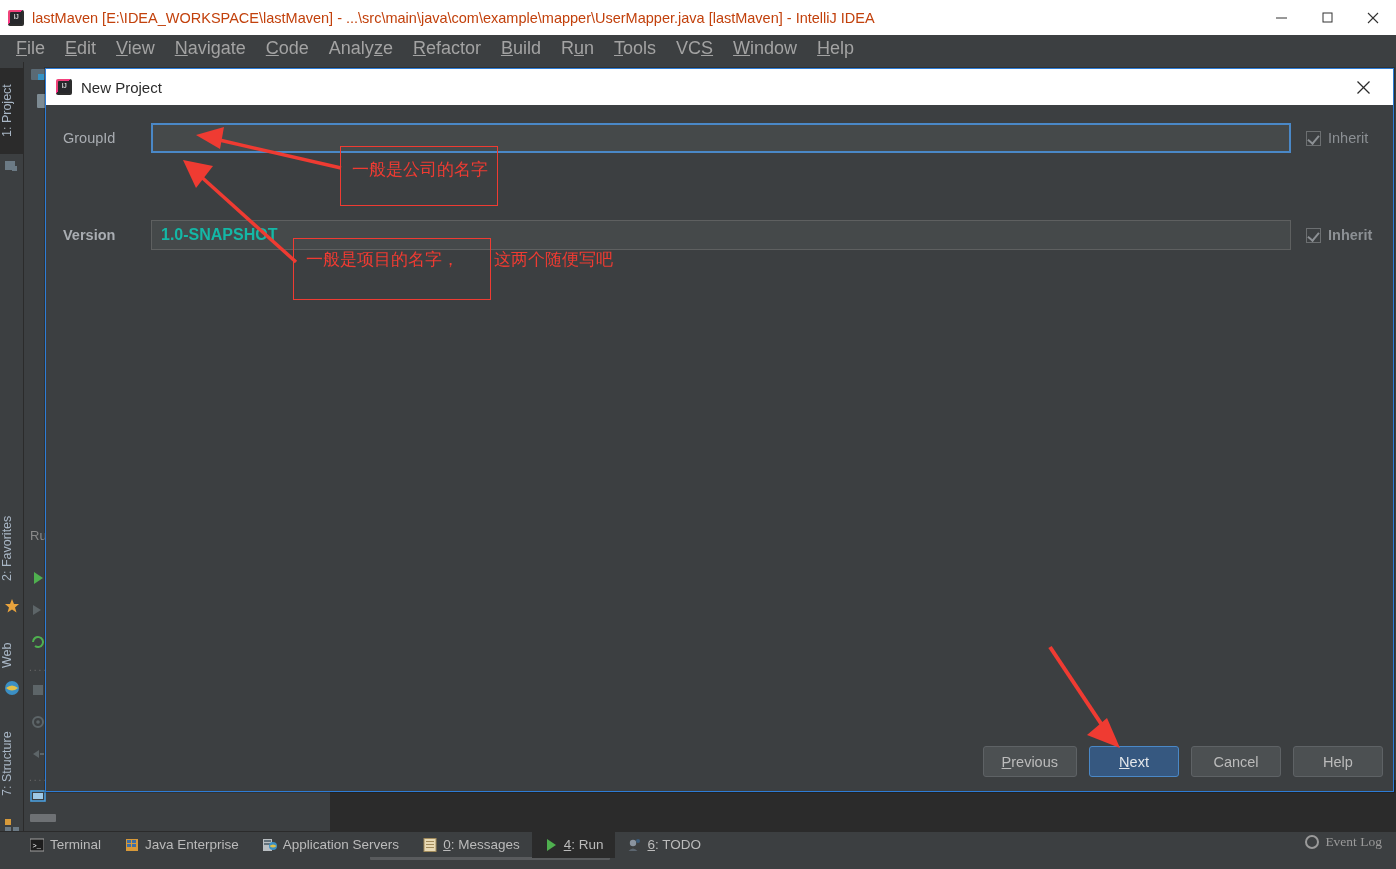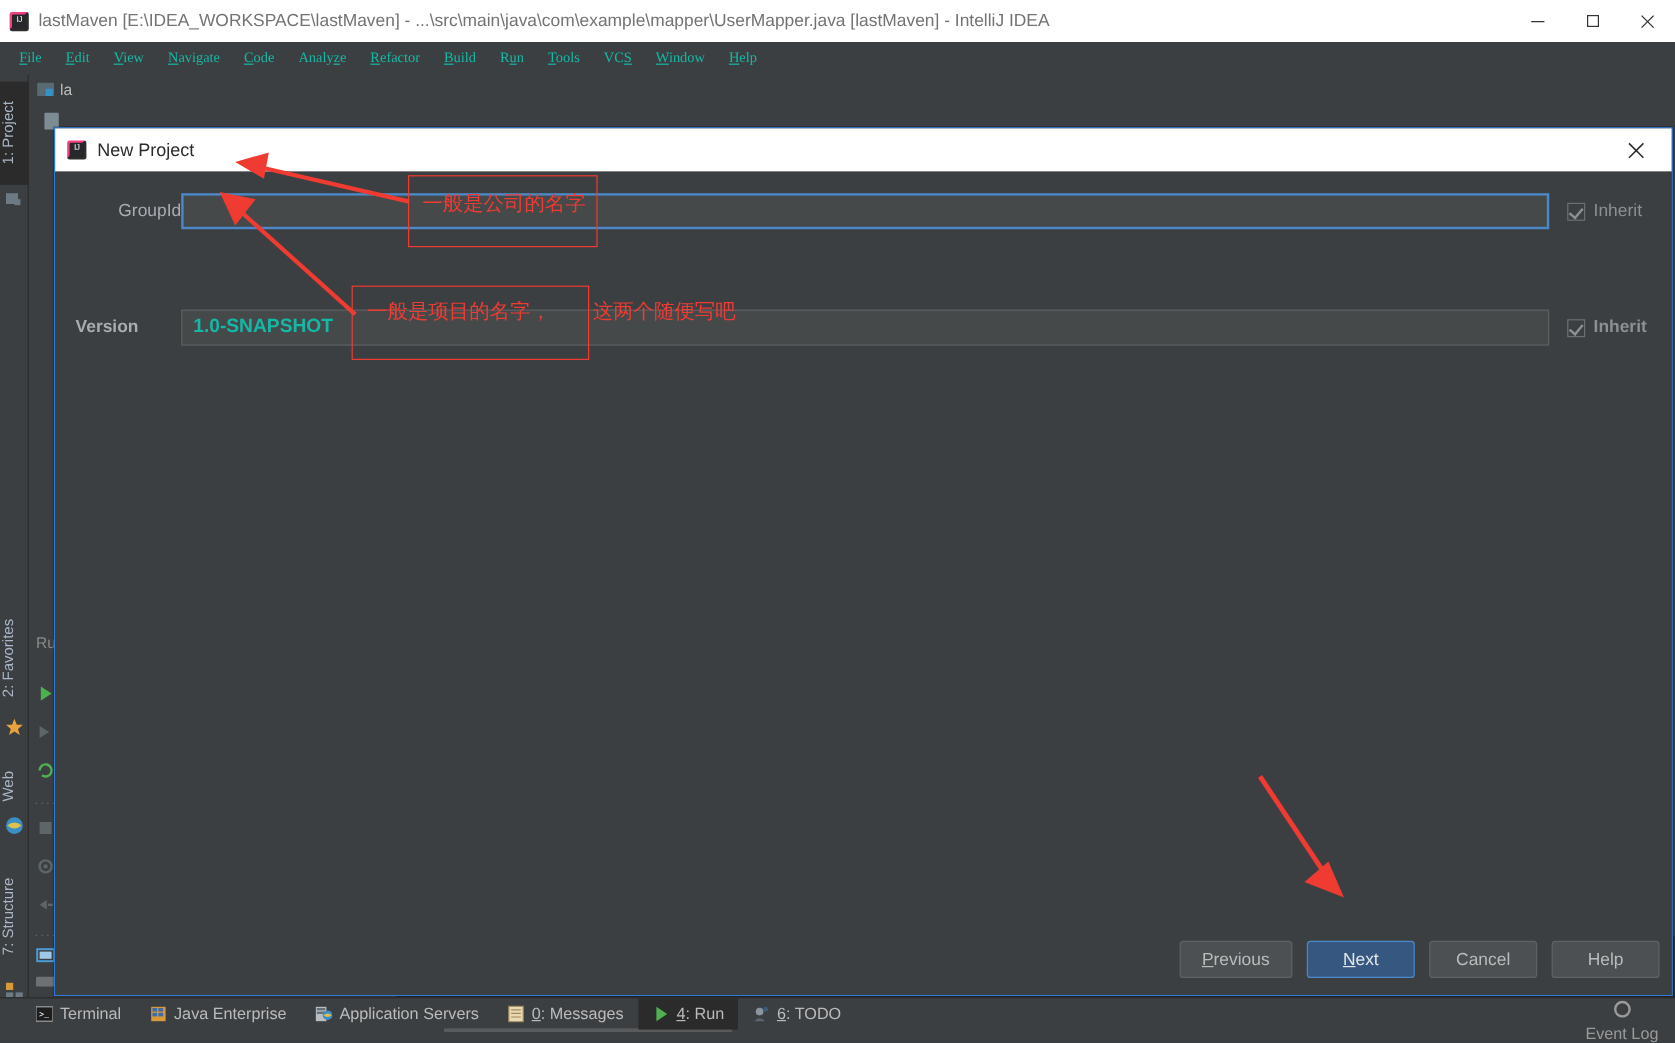--- a/index.html
+++ b/index.html
@@ -36,41 +36,41 @@
     content: ""; position: absolute; left: 2px; top: 2px;
     width: 12px; height: 12px; background: #27282c; border-radius: 1px;
   }
   .ij-logo::after {
     content: "IJ"; position: absolute; left: 2px; top: 1px;
     width: 12px; height: 12px; color: #fff; font-size: 7px;
     font-family: "Liberation Sans", sans-serif; line-height: 12px; text-align: center;
     letter-spacing: -0.5px;
   }
   .titlebar-text {
-    font-size: 14.5px; color: #737373; white-space: nowrap;
+    font-size: 14.5px; color: #c2410c; white-space: nowrap;
     font-family: "Liberation Sans", sans-serif;
   }
   .win-controls {
     position: absolute; right: 0; top: 0; height: 35px; display: flex;
   }
   .win-btn {
     width: 46px; height: 35px; display: flex; align-items: center; justify-content: center;
     color: #333; font-size: 15px; font-family: "Liberation Sans", sans-serif;
   }
   .win-btn svg { display: block; }
 
   
   .menubar {
     position: absolute; left: 0; top: 35px; width: 1396px; height: 27px;
     background: #3c3f41; display: flex; align-items: center;
     padding-left: 6px;
   }
   .menu-item {
-    color: #14b8a6; font-size: 12px; padding: 2px 10px;
-    white-space: nowrap; font-family: Liberation Serif, serif;
+    color: #a3a3a3; font-size: 18px; padding: 2px 10px;
+    white-space: nowrap; font-family: Liberation Sans, sans-serif;
   }
   .menu-item u { text-decoration: underline; }
 
   
   .ide-body {
     position: absolute; left: 0; top: 62px; width: 1396px; height: 769px;
     background: #3c3f41;
   }
   
   .left-strip {
@@ -139,21 +139,20 @@
   .chev {
     position: absolute; color: #999; font-size: 13px;
   }
 
   
   .dialog {
     position: absolute; left: 45px; top: 68px; width: 1349px; height: 724px;
     background: #3c3f41;
     border: 1px solid #2d7cd6;
     box-shadow: 0 0 0 1px rgba(0,0,0,0.2);
-    margin-top: 38px;
   }
   .dlg-title {
     position: absolute; left: 0; top: 0; width: 1347px; height: 36px;
     background: #ffffff; display: flex; align-items: center;
   }
   .dlg-title-icon { width: 16px; height: 16px; margin-left: 10px; margin-right: 9px; flex: none; }
   .dlg-title-text {
     font-size: 15px; color: #2b2b2b; font-family: "Liberation Sans", sans-serif;
   }
   .dlg-close {
@@ -247,21 +246,21 @@
   }
   .status-right {
     position: absolute; right: 90px; top: -1px; color: #bbbbbb; font-size: 13px;
     font-family: "Liberation Sans", sans-serif; white-space: nowrap;
   }
 
   .eventlog {
     position: absolute; right: 14px; top: 834px;
     display: flex; align-items: center; gap: 6px;
     color: #9a9a9a; font-size: 13.5px;
-    font-family: Liberation Sans, sans-serif; white-space: nowrap; flex-direction: column;
+    font-family: Liberation Serif, serif; white-space: nowrap;
   }
   .eventlog-ico {
     width: 14px; height: 14px; border: 2px solid #9a9a9a; border-radius: 50%;
   }
 
   .watermark {
     position: absolute; left: 1117px; top: 836px;
     color: #d8d8d8; font-size: 17px; white-space: nowrap;
     font-family: "Liberation Sans", sans-serif;
     text-shadow: 0 0 1px rgba(0,0,0,0.4);
@@ -429,21 +428,21 @@
       <div class="dlg-close">
         <svg width="17" height="17" viewBox="0 0 17 17">
             <line x1="2.5" y1="2.5" x2="14.5" y2="14.5" stroke="#2b2b2b" stroke-width="1.3"></line>
             <line x1="14.5" y1="2.5" x2="2.5" y2="14.5" stroke="#2b2b2b" stroke-width="1.3"></line>
           </svg>
       </div>
     </div>
 
     <div class="dlg-body">
 
-      <div class="field-row" style="top:18px;text-align:right;">
+      <div class="field-row" style="top:18px;">
         <div class="field-label">GroupId</div>
         <div class="field-input focused" style="width:1140px;"></div>
         <div class="inherit-wrap">
           <span class="checkbox checked"></span>
           <span class="inherit-label">Inherit</span>
         </div>
       </div>
 
 
       <div class="field-row" style="top:115px;font-weight:bold;">

